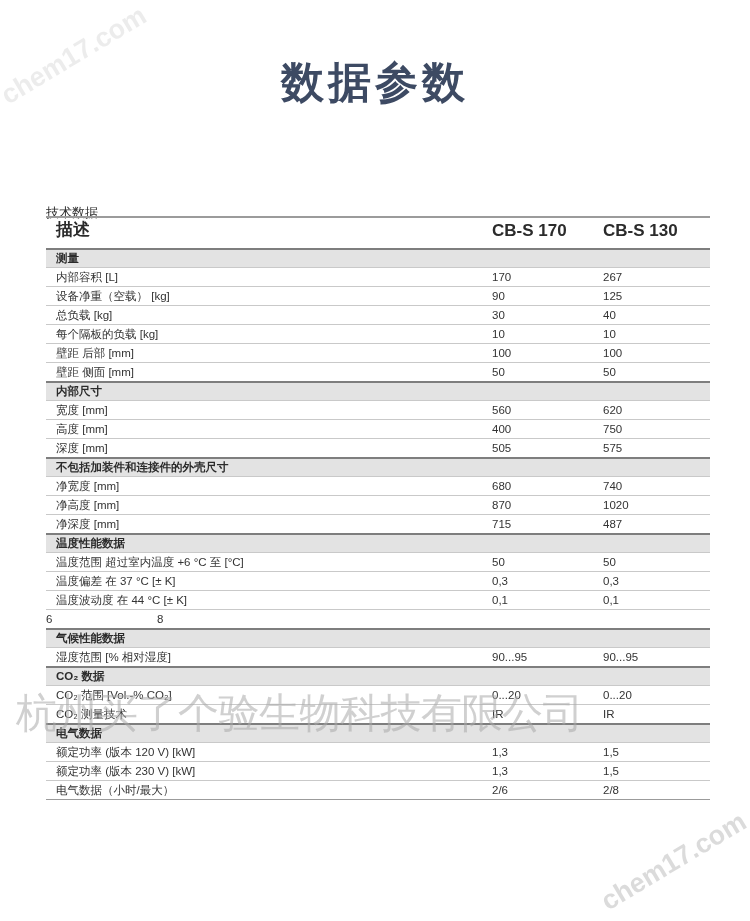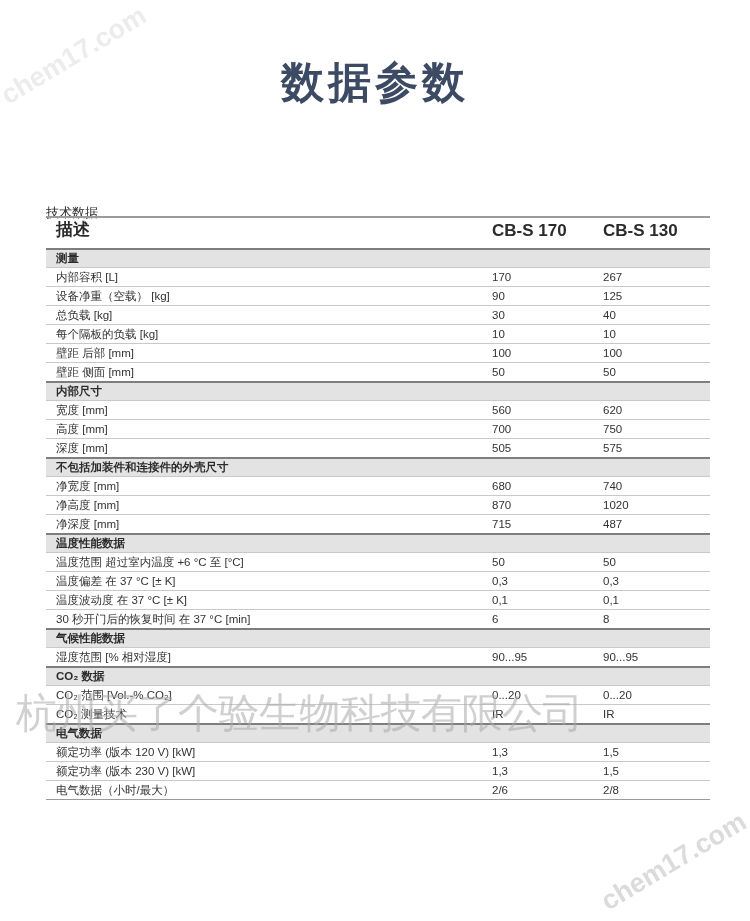--- a/index.html
+++ b/index.html
@@ -133,21 +133,21 @@
       <div class="row section">
         <div class="c1">内部尺寸</div>
       </div>
       <div class="row data">
         <div class="c1">宽度 [mm]</div>
         <div class="c2">560</div>
         <div class="c3">620</div>
       </div>
       <div class="row data">
         <div class="c1">高度 [mm]</div>
-        <div class="c2">700</div>
+        <div class="c2">400</div>
         <div class="c3">750</div>
       </div>
       <div class="row data">
         <div class="c1">深度 [mm]</div>
         <div class="c2">505</div>
         <div class="c3">575</div>
       </div>
       <div class="row section">
         <div class="c1">不包括加装件和连接件的外壳尺寸</div>
       </div>
@@ -173,26 +173,25 @@
         <div class="c1">温度范围 超过室内温度 +6 °C 至 [°C]</div>
         <div class="c2">50</div>
         <div class="c3">50</div>
       </div>
       <div class="row data">
         <div class="c1">温度偏差 在 37 °C [± K]</div>
         <div class="c2">0,3</div>
         <div class="c3">0,3</div>
       </div>
       <div class="row data">
-        <div class="c1">温度波动度 在 37 °C [± K]</div>
+        <div class="c1">温度波动度 在 44 °C [± K]</div>
         <div class="c2">0,1</div>
         <div class="c3">0,1</div>
       </div>
       <div class="row data">
-        <div class="c1">30 秒开门后的恢复时间 在 37 °C [min]</div>
         <div class="c2">6</div>
         <div class="c3">8</div>
       </div>
       <div class="row section">
         <div class="c1">气候性能数据</div>
       </div>
       <div class="row data">
         <div class="c1">湿度范围 [% 相对湿度]</div>
         <div class="c2">90...95</div>
         <div class="c3">90...95</div>

